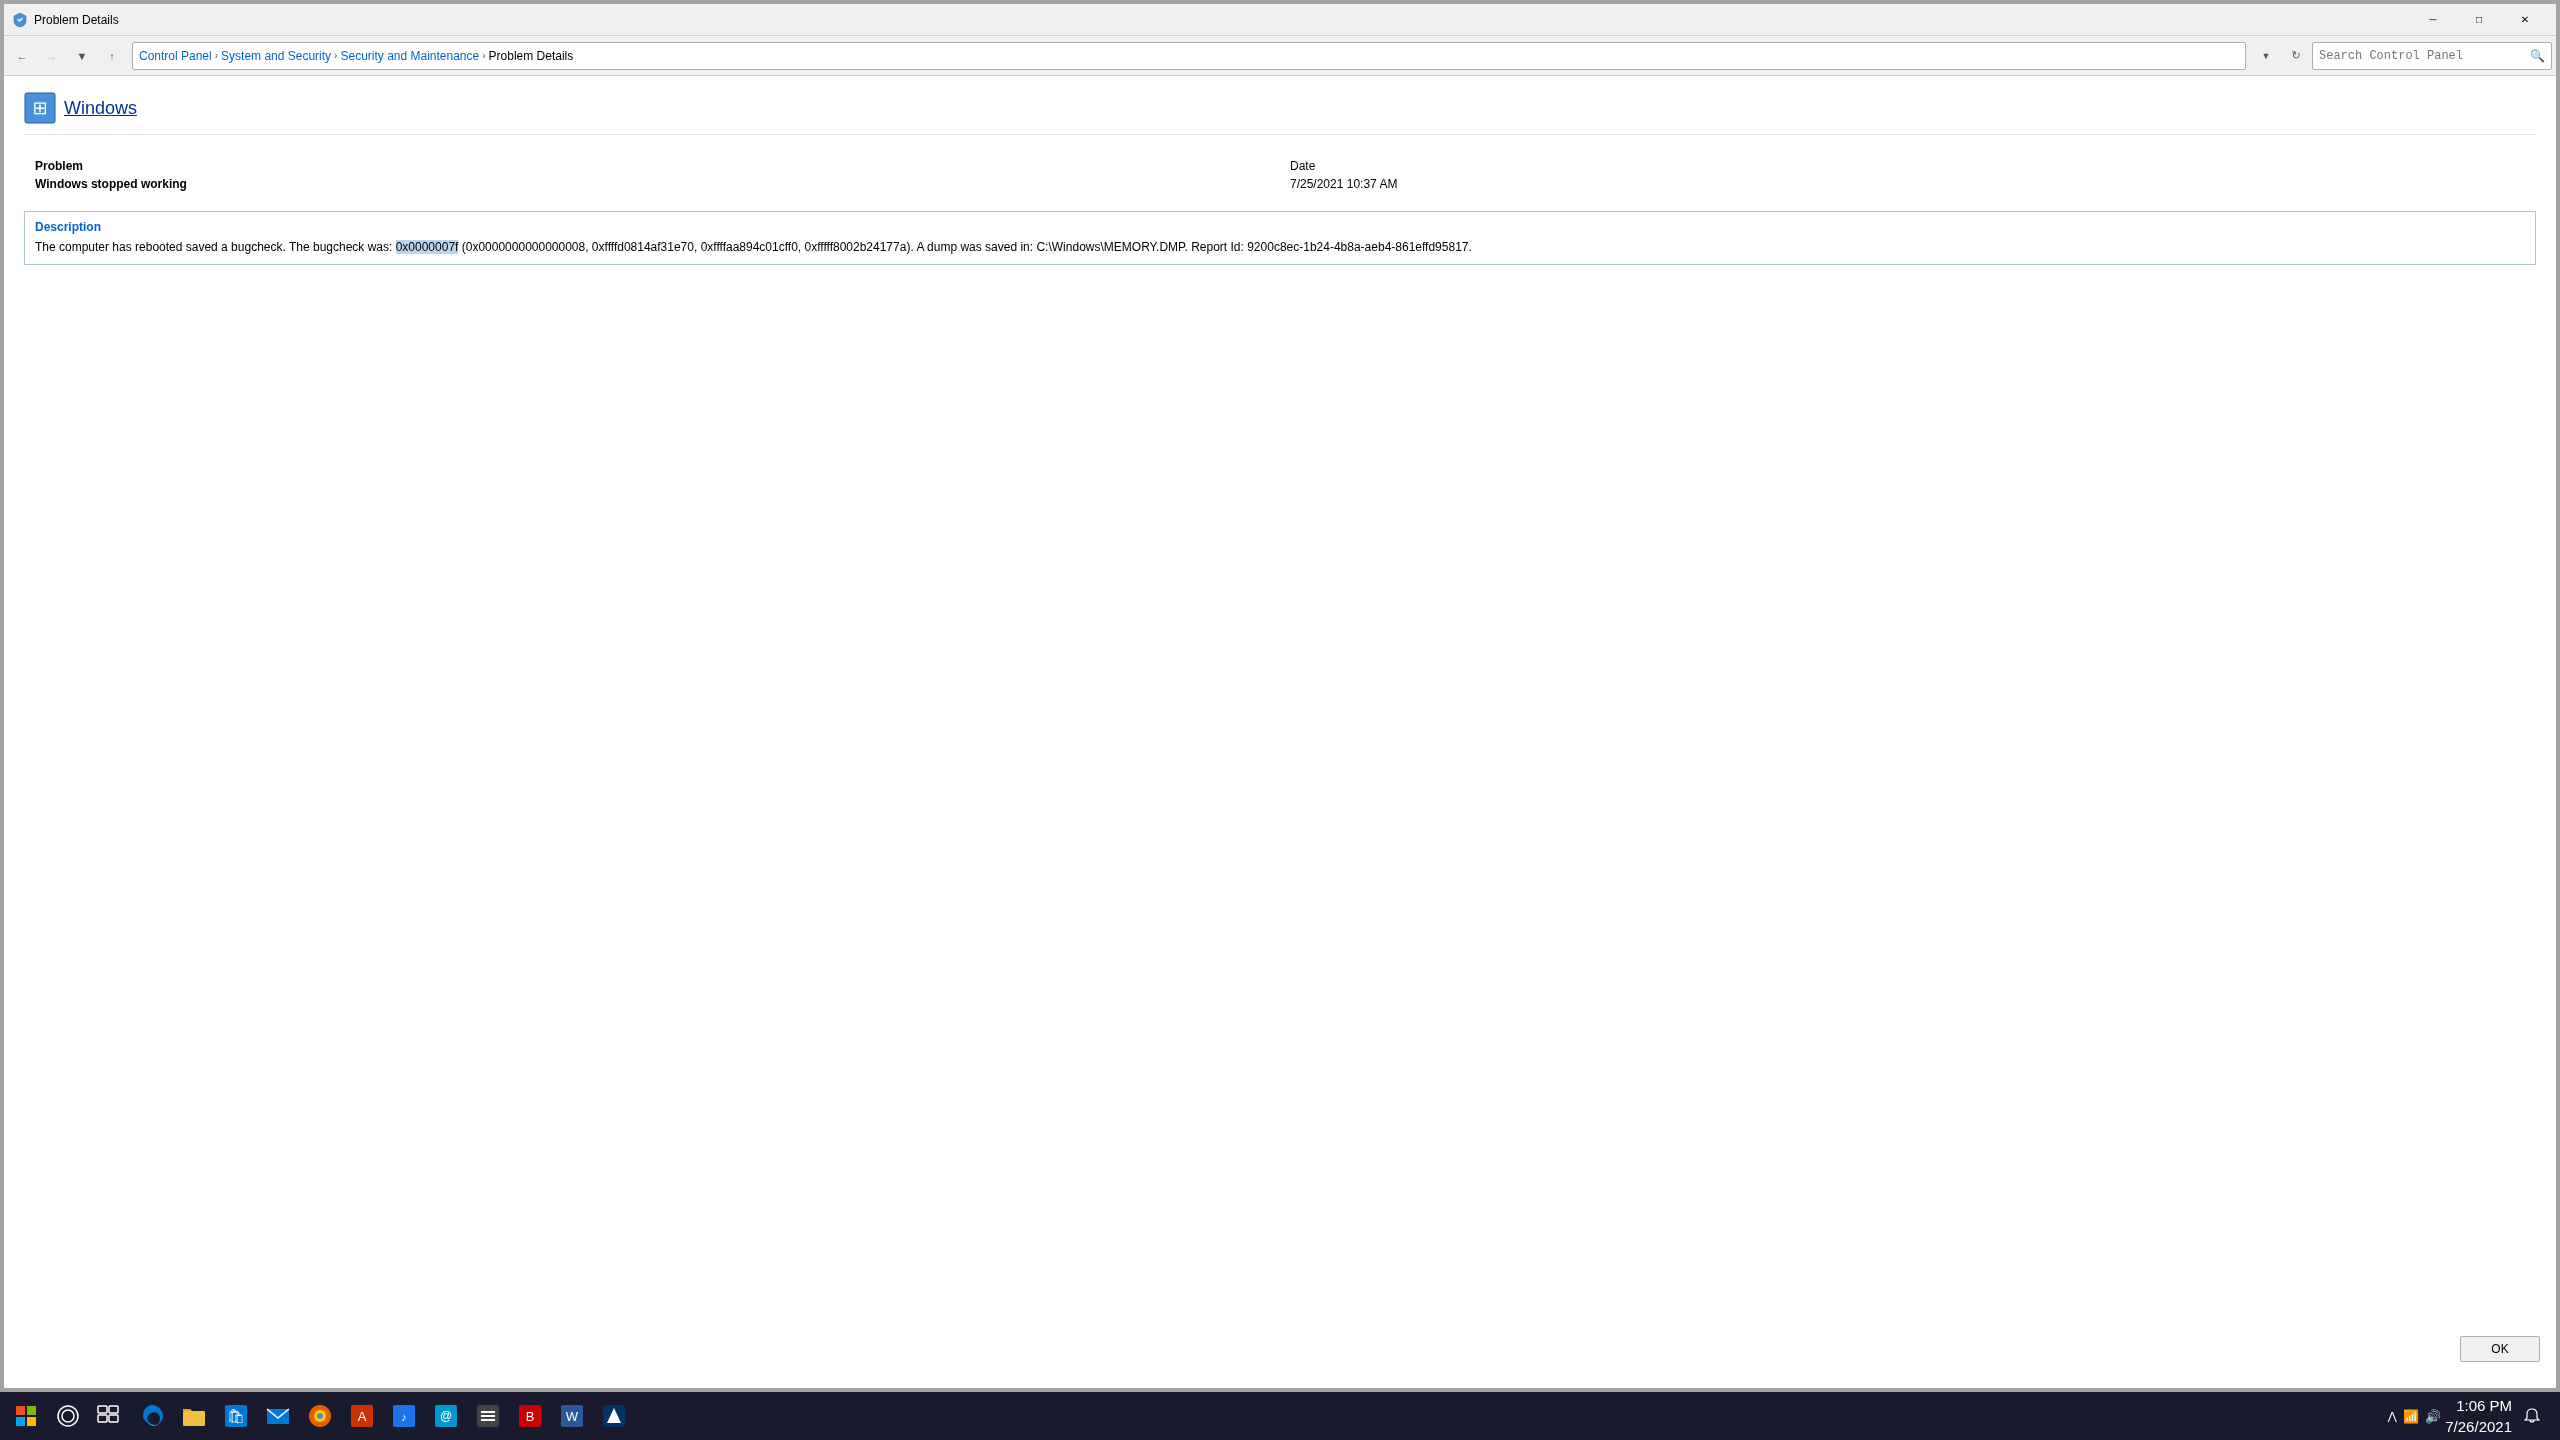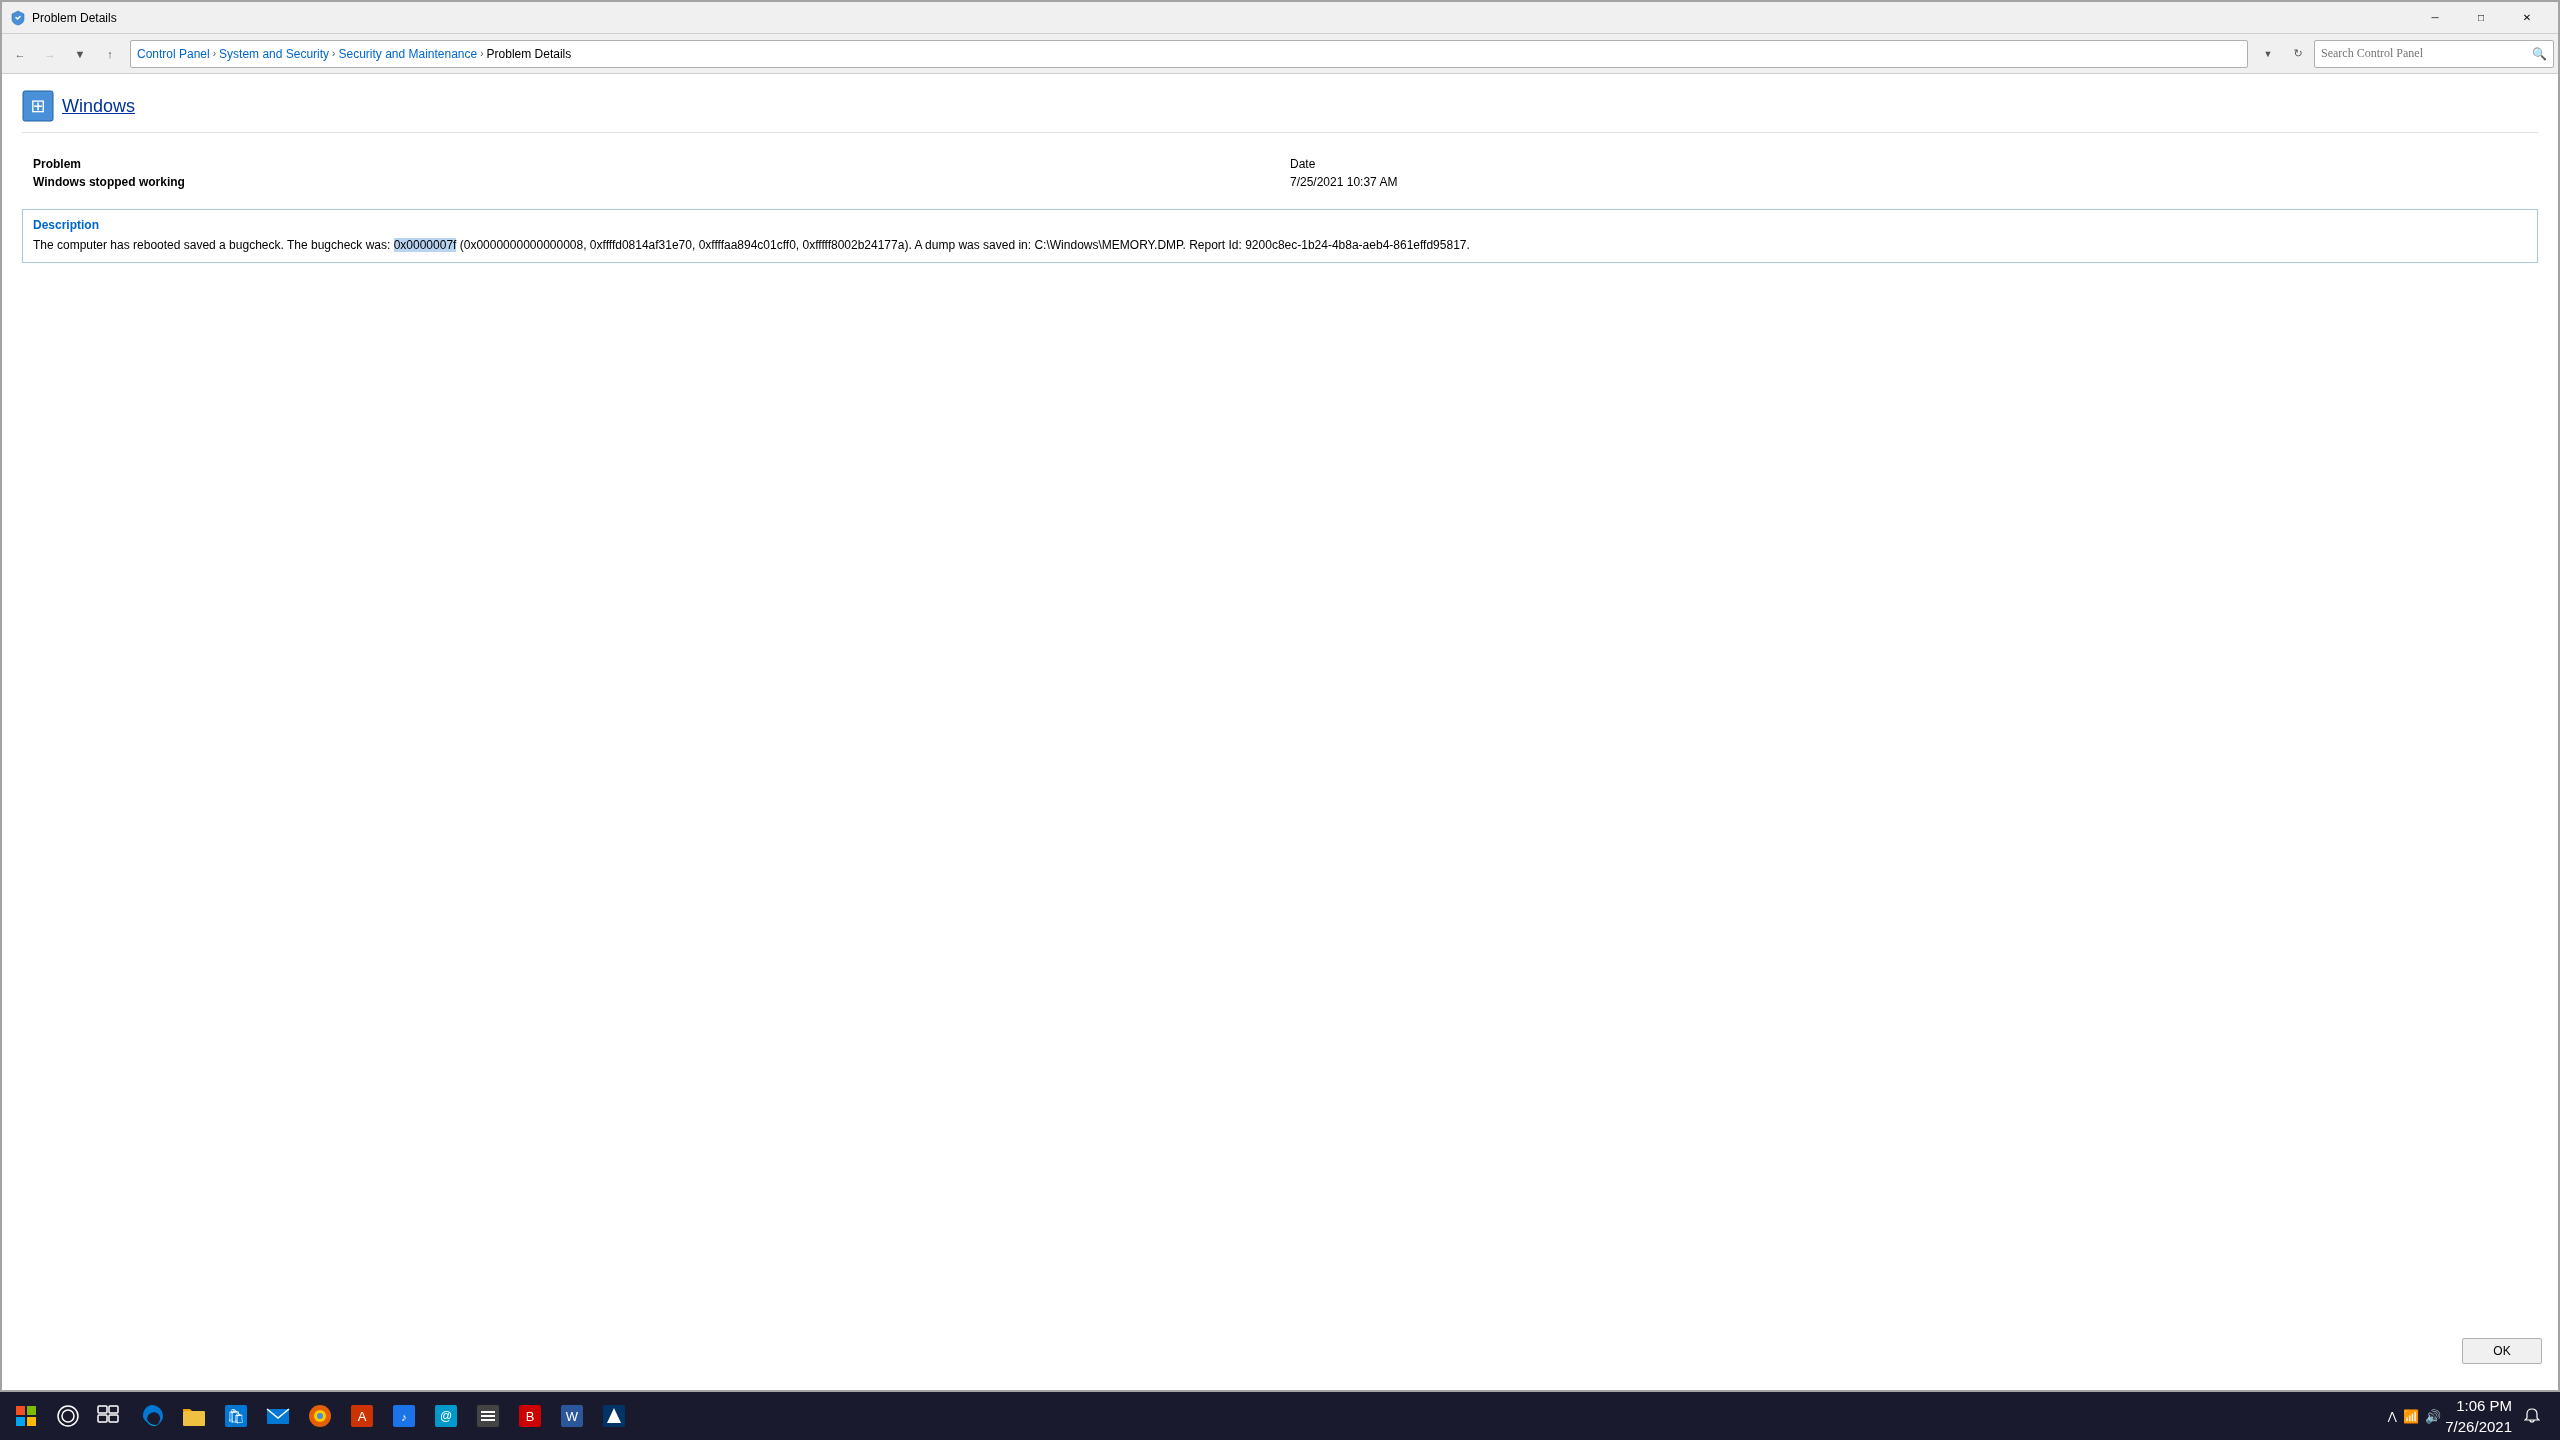--- a/index.html
+++ b/index.html
@@ -115,21 +115,21 @@
       padding: 0 6px;
       gap: 4px;
     }
     .search-box input {
       border: none;
       outline: none;
       font-size: 12px;
       color: #aaa;
       flex: 1;
       background: transparent;
-      font-family: Liberation Serif, serif;
+      font-family: Liberation Mono, monospace;
     }
     .search-icon-btn {
       color: #555;
       cursor: pointer;
       font-size: 12px;
     }
 
     
     .window-content {
       background: #fff;
@@ -279,21 +279,21 @@
       justify-content: center;
       cursor: pointer;
       border-radius: 4px;
       color: #fff;
       font-size: 14px;
     }
 
     
     .window-frame {
       background: #f0f0f0;
-      border: 2px solid #a3a3a3;
+      border: 4px solid #a3a3a3;
       flex: 1;
       display: flex;
       flex-direction: column;
       position: relative;
     }
     .main-area {
       flex: 1;
       display: flex;
       flex-direction: column;
       position: relative;

